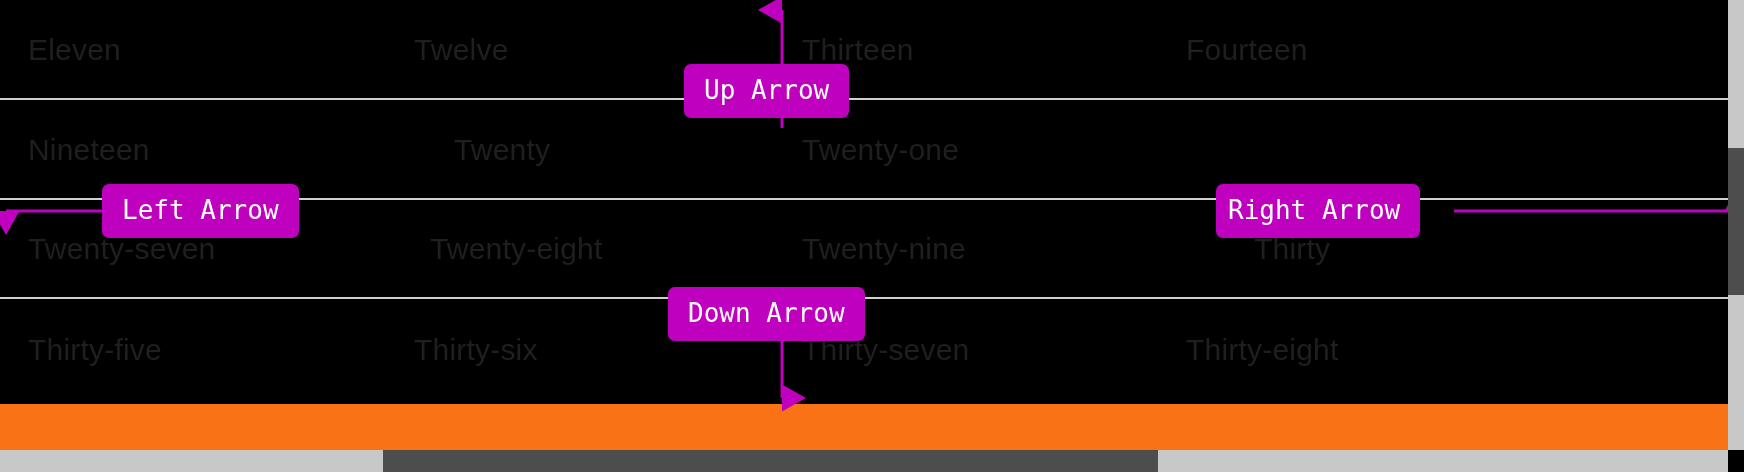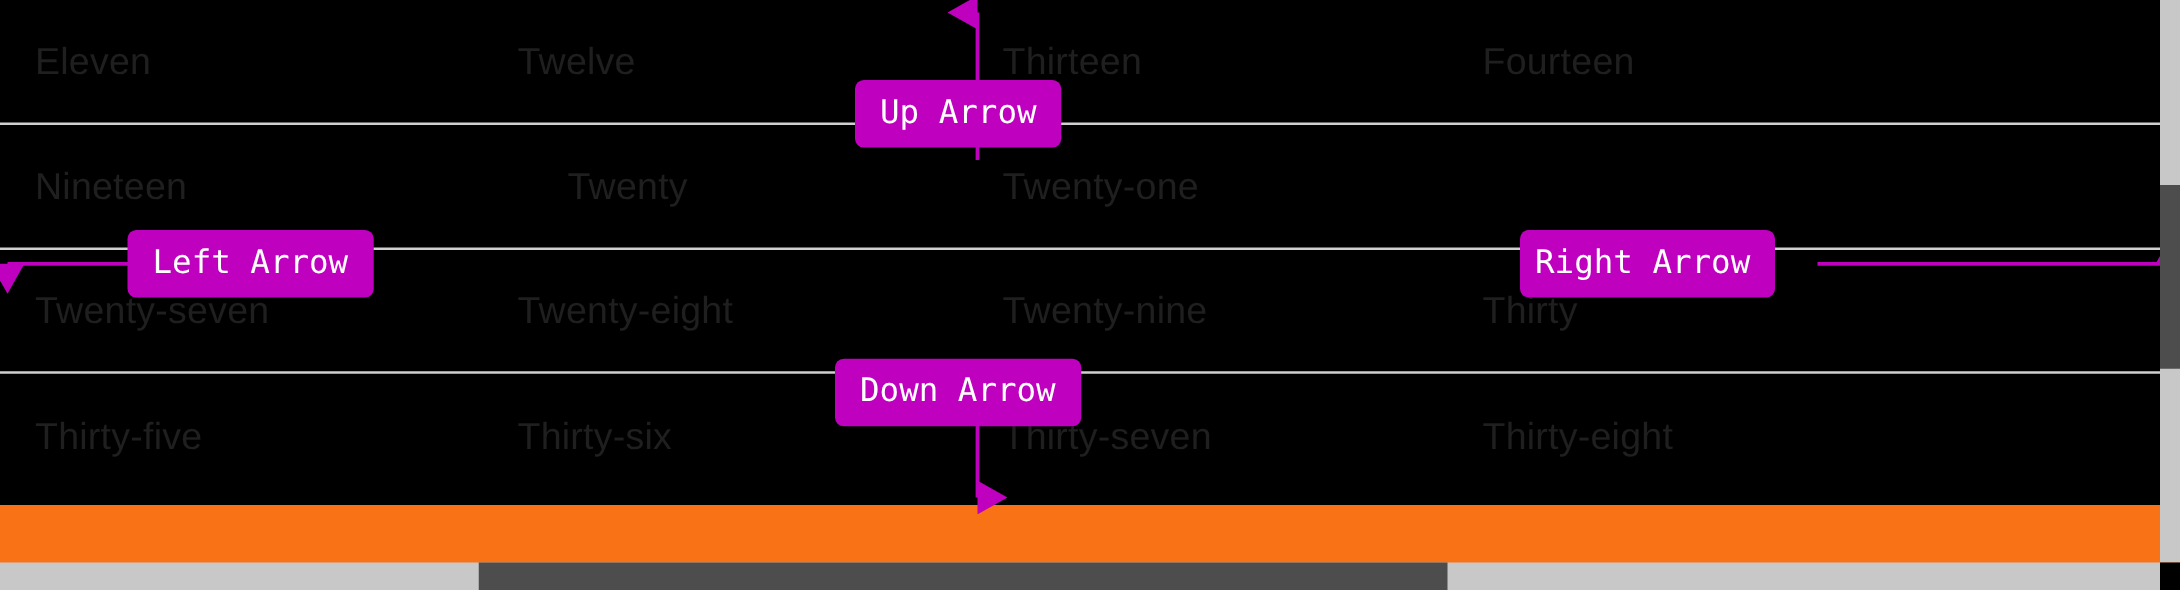--- a/index.html
+++ b/index.html
@@ -150,23 +150,23 @@
     </div>
 
     <div class="grid-row" style="top:100px;">
       <span class="grid-cell" style="left:28px;">Nineteen</span>
       <span class="grid-cell" style="left:414px;margin-left:40px;">Twenty</span>
       <span class="grid-cell" style="left:802px;">Twenty-one</span>
     </div>
 
     <div class="grid-row" style="top:199px;">
       <span class="grid-cell" style="left:28px;">Twenty-seven</span>
-      <span class="grid-cell" style="left:414px;">Twenty-eight</span>
+      <span class="grid-cell" style="left:430px;">Twenty-eight</span>
       <span class="grid-cell" style="left:802px;">Twenty-nine</span>
-      <span class="grid-cell" style="left:1186px;">Thirty</span>
+      <span class="grid-cell" style="left:1254px;">Thirty</span>
     </div>
 
     <div class="grid-row no-rule" style="top:300px;">
       <span class="grid-cell" style="left:28px;">Thirty-five</span>
       <span class="grid-cell" style="left:414px;">Thirty-six</span>
       <span class="grid-cell" style="left:802px;">Thirty-seven</span>
       <span class="grid-cell" style="left:1186px;">Thirty-eight</span>
     </div>
 
   </div>

